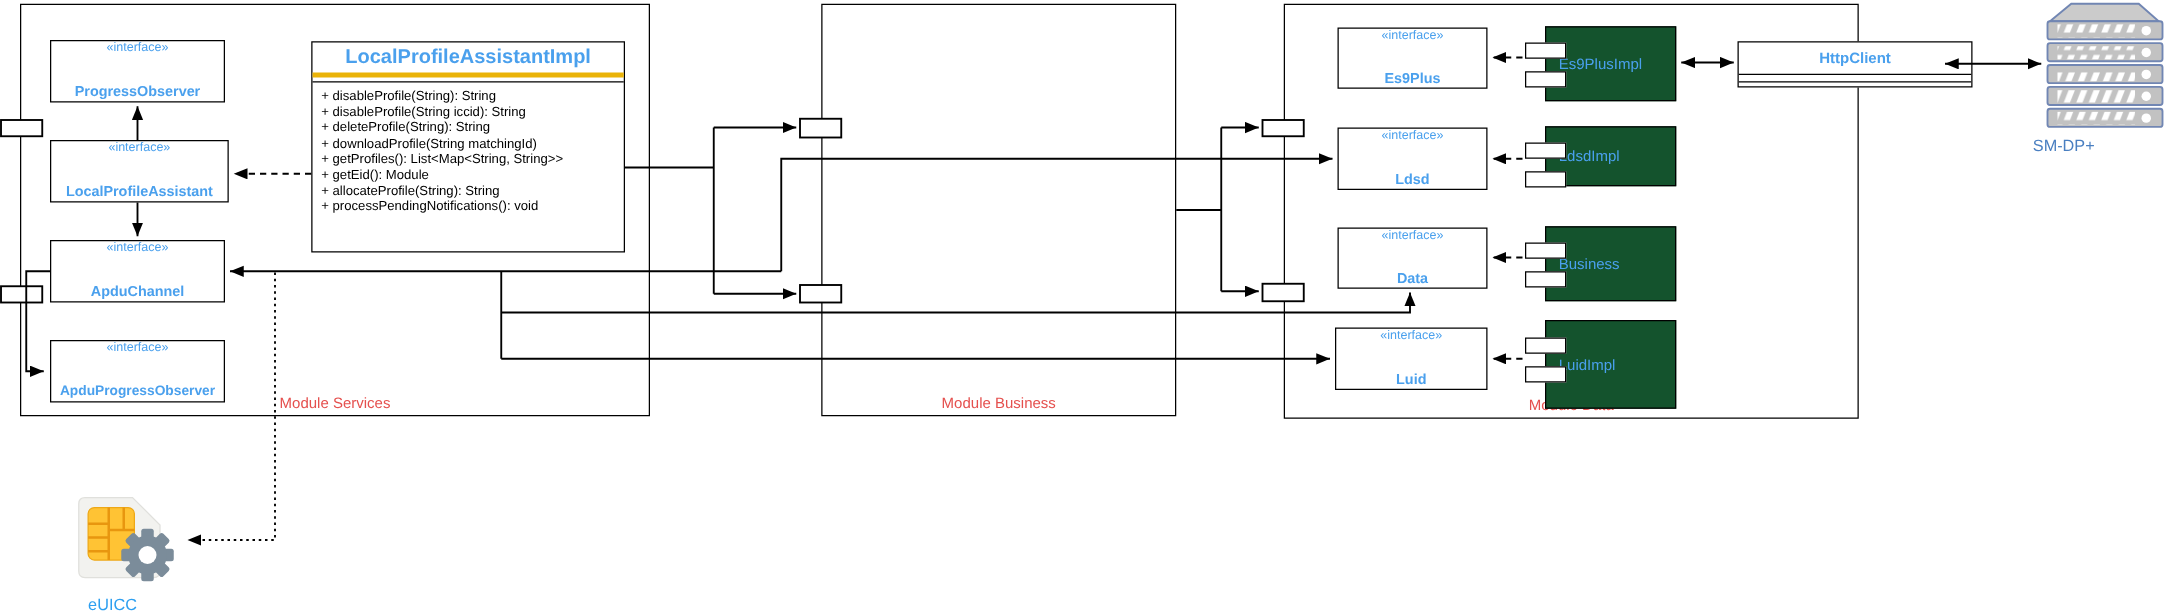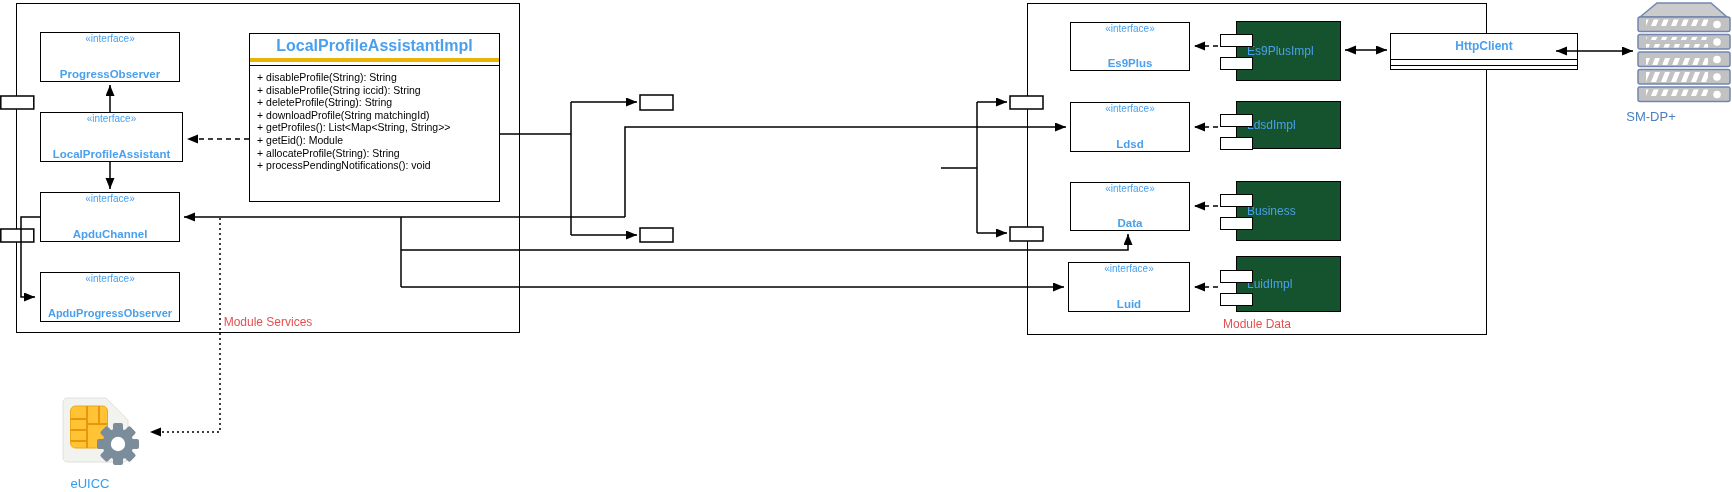--- a/index.html
+++ b/index.html
@@ -35,20 +35,23 @@
   .port{fill:#fff;stroke:#000;stroke-width:1.5;}
 </style>
 </head>
 <body>
 
 <div id="canvas">
 
   <div class="module" style="left:16px;top:3px;width:504px;height:330px">
     <span class="module-label">Module Services</span>
   </div>
+  <div class="module" style="left:657px;top:3px;width:284px;height:330px">
+    <span class="module-label">Module Business</span>
+  </div>
   <div class="module" style="left:1027px;top:3px;width:460px;height:332px">
     <span class="module-label">Module Data</span>
   </div>
 
   <div class="ibox" style="left:40px;top:32px;width:140px;height:50px">
     <span class="stereo">«interface»</span>
     <span class="iname">ProgressObserver</span>
   </div>
   <div class="ibox" style="left:40px;top:112px;width:143px;height:50px">
     <span class="stereo">«interface»</span>
@@ -97,21 +100,21 @@
 
   <div class="implbox" style="left:1236px;top:21px;width:105px;height:60px">
     <span class="implname">Es9PlusImpl</span>
   </div>
   <div class="implbox" style="left:1236px;top:101px;width:105px;height:48px">
     <span class="implname">LdsdImpl</span>
   </div>
   <div class="implbox" style="left:1236px;top:181px;width:105px;height:60px">
     <span class="implname">Business</span>
   </div>
-  <div class="implbox" style="left:1236px;top:256px;width:105px;height:56px">
+  <div class="implbox" style="left:1236px;top:256px;width:105px;height:71px">
     <span class="implname">LuidImpl</span>
   </div>
 
   <div class="cicon" style="left:1220px;top:34px"></div>
   <div class="cicon" style="left:1220px;top:57px"></div>
   <div class="cicon" style="left:1220px;top:114px"></div>
   <div class="cicon" style="left:1220px;top:137px"></div>
   <div class="cicon" style="left:1220px;top:194px"></div>
   <div class="cicon" style="left:1220px;top:217px"></div>
   <div class="cicon" style="left:1220px;top:270px"></div>

